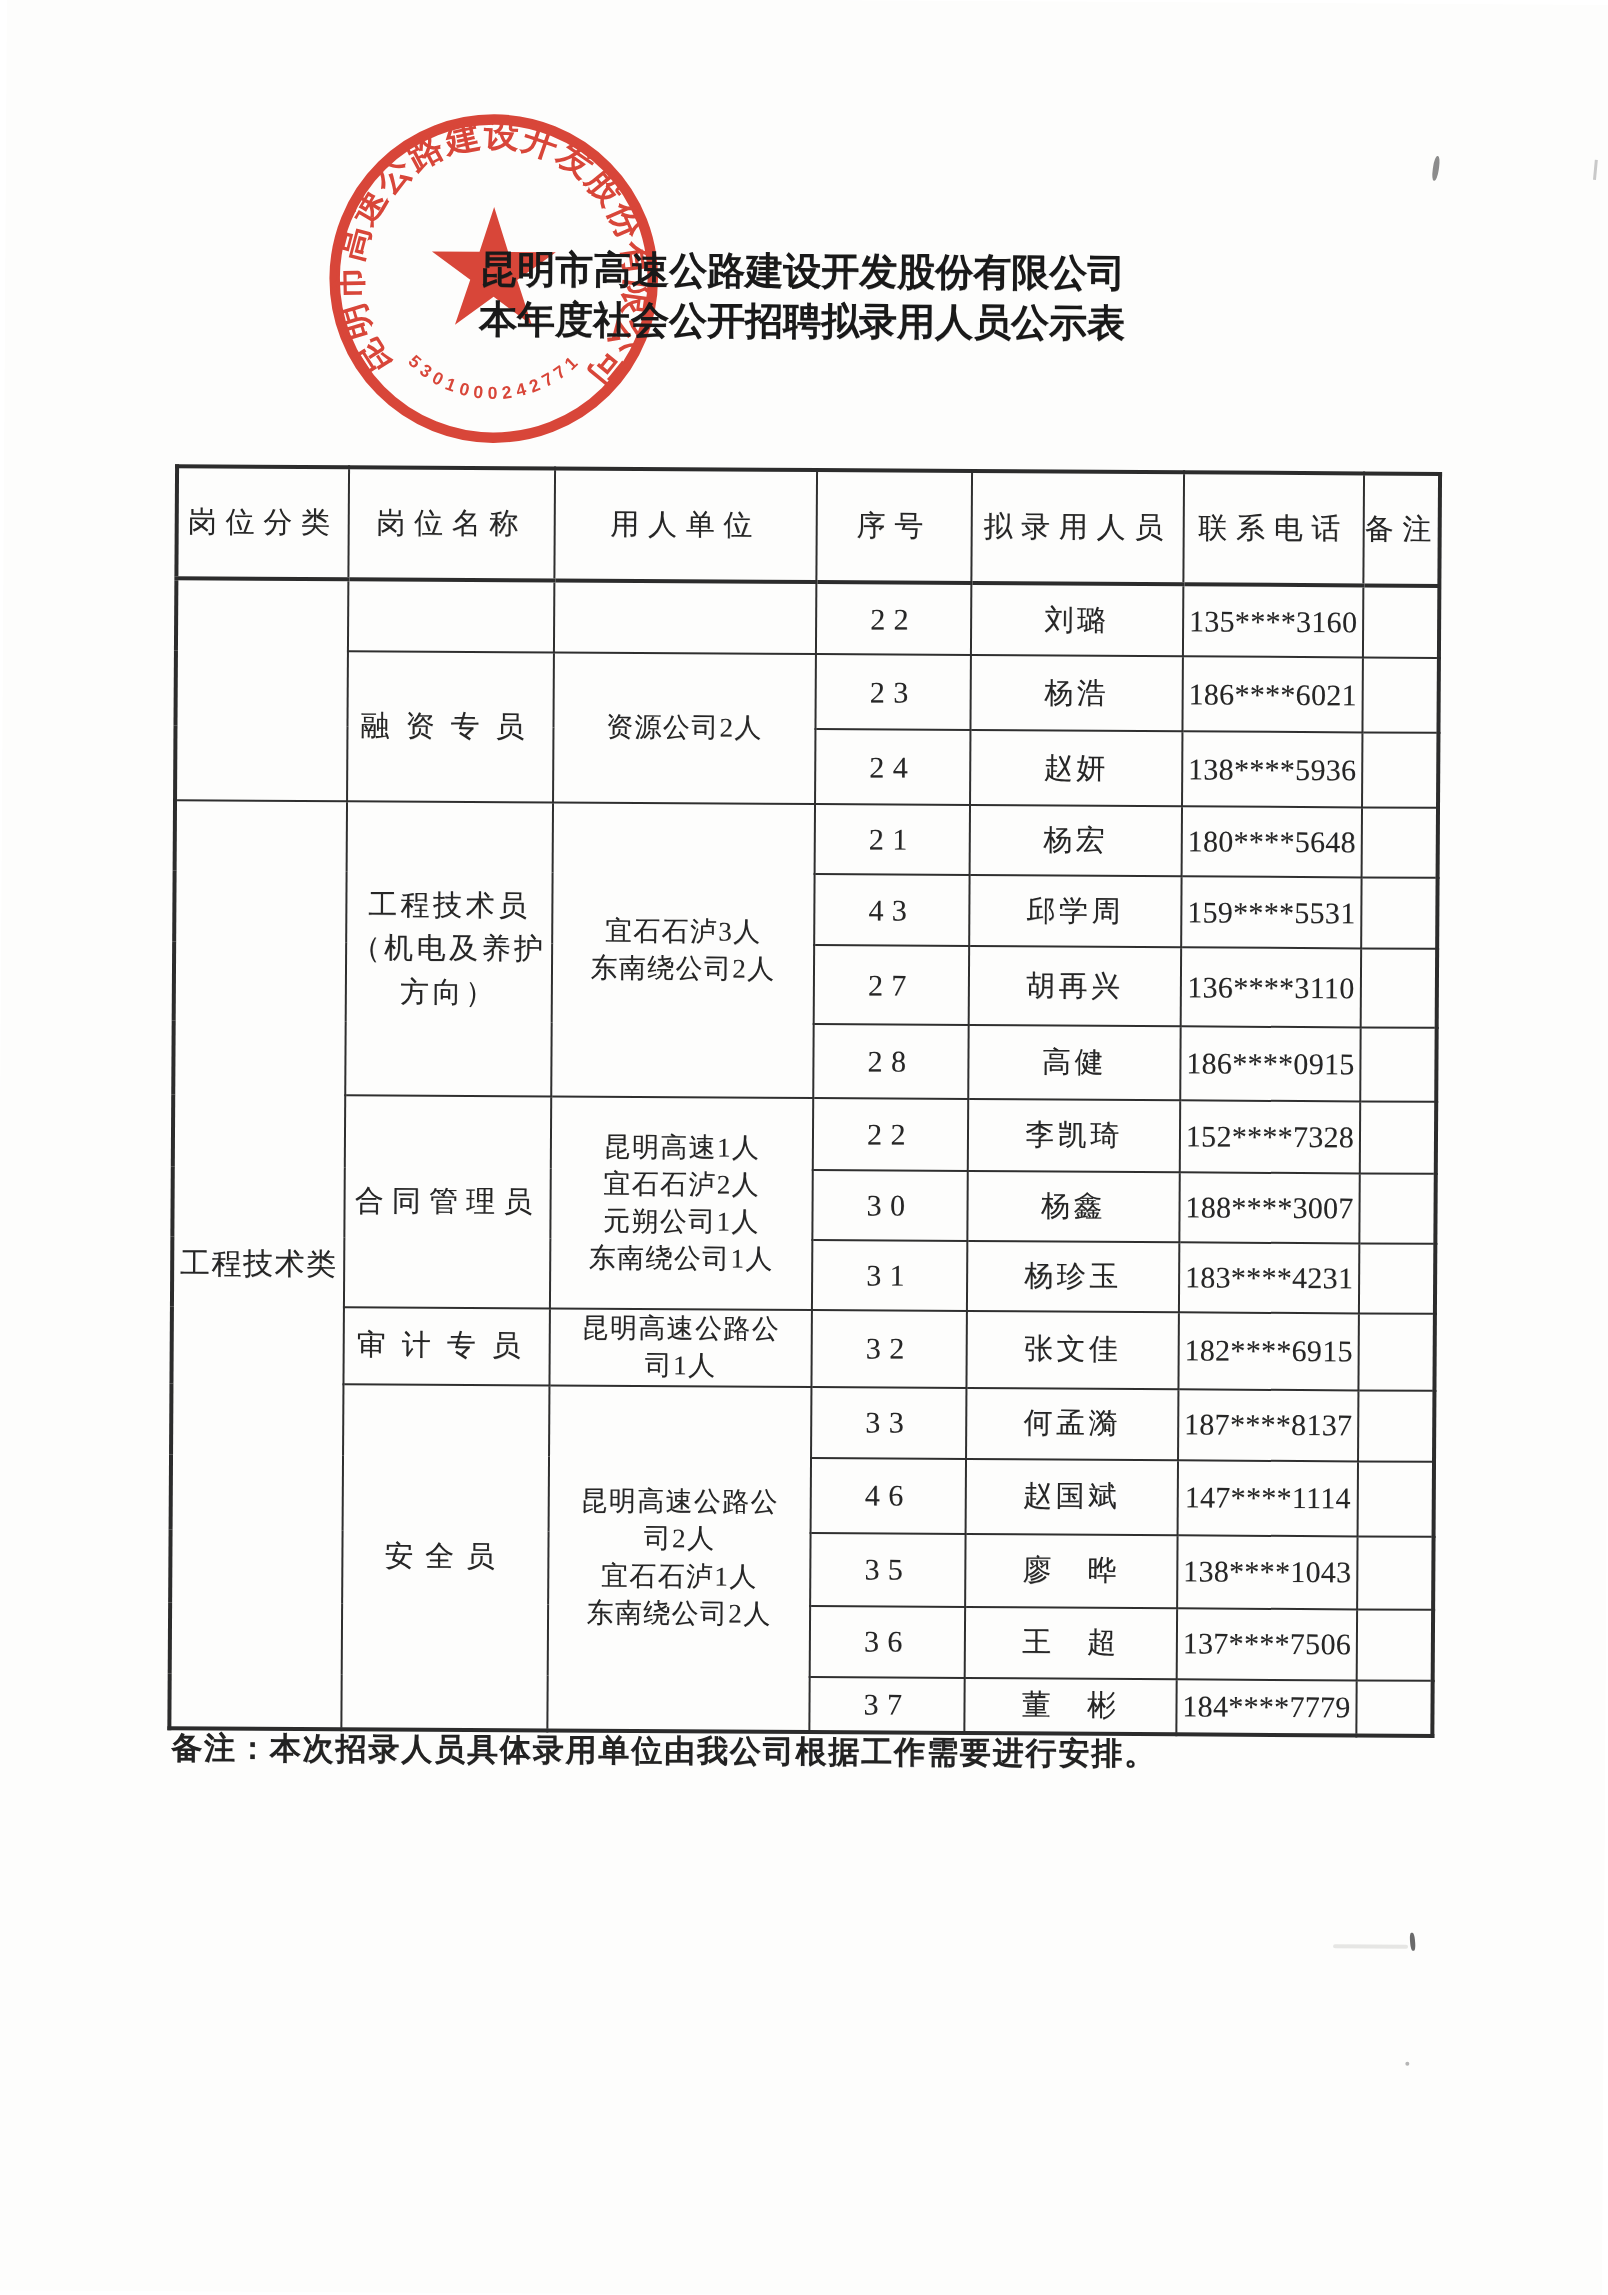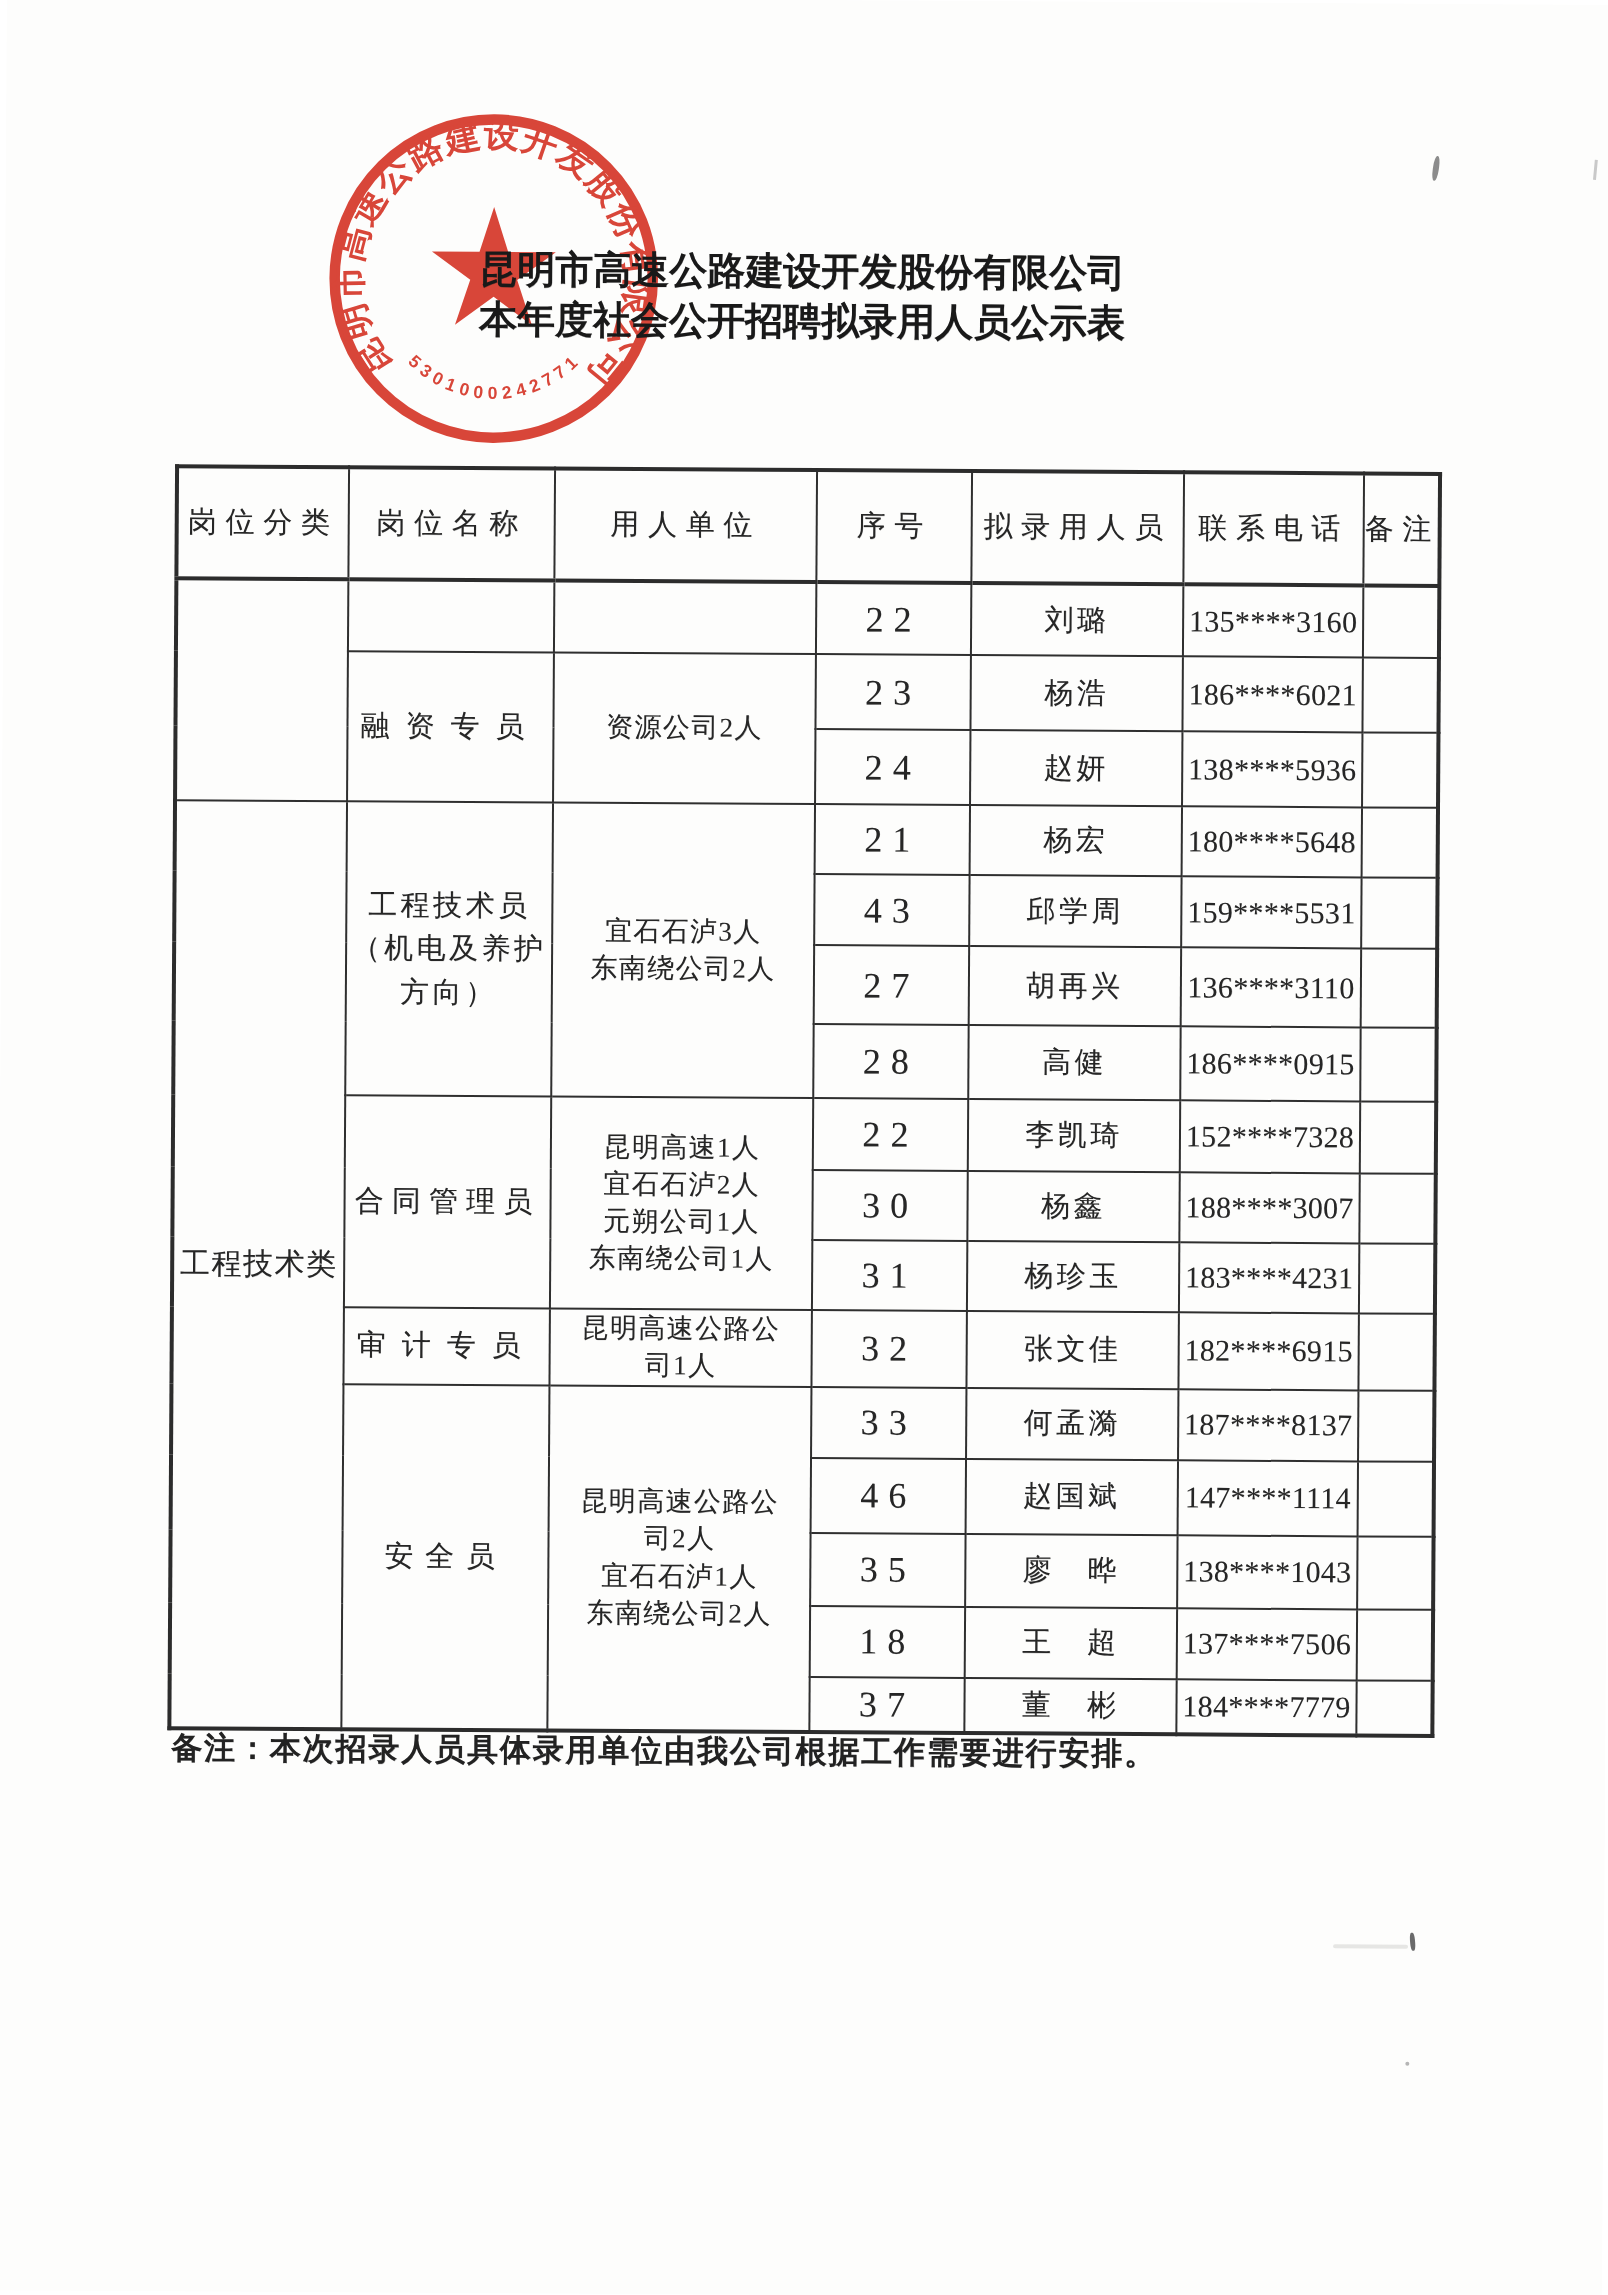--- a/index.html
+++ b/index.html
@@ -32,21 +32,21 @@
         text-shadow:0.3px 0.3px 0.3px rgba(50,50,50,.3);}
   tr.hdr th{font-weight:400;letter-spacing:.3em;border-bottom:4.7px solid #2c2c2c;}
   th.h-remark{letter-spacing:.15em;border-radius:17px;}
   td.cat{font-size:30px;letter-spacing:.05em;}
   td.pos{font-size:29px;}
   .sp5{letter-spacing:.55em;}
   .sp4{letter-spacing:.4em;}
   .sp3{letter-spacing:.28em;}
   .sptight{letter-spacing:.12em;}
   td.unit{font-size:27px;line-height:1.38;letter-spacing:.05em;}
-  td.seq{font-size:36px;letter-spacing:.28em;margin-top:32px;}
+  td.seq{font-size:30px;letter-spacing:.28em;margin-top:32px;}
   td.name{letter-spacing:.12em;}
   td.phone{font-size:30px;letter-spacing:.01em;}
   td.multiline{white-space:pre-line;}
   td.pos.multiline{font-size:29px;line-height:1.5;}
 
   
   .footnote{position:absolute;left:175px;top:1731px;z-index:2;
             font-size:31px;font-weight:600;letter-spacing:.06em;color:#222;
             text-shadow:0.3px 0.3px 0.4px rgba(40,40,40,.35);white-space:nowrap;}
 
@@ -214,21 +214,21 @@
       <td class="phone">147****1114</td>
       <td class="remark"></td>
     </tr>
     <tr style="height:73px">
       <td class="seq">35</td>
       <td class="name">廖　晔</td>
       <td class="phone">138****1043</td>
       <td class="remark"></td>
     </tr>
     <tr style="height:71px">
-      <td class="seq">18</td>
+      <td class="seq">36</td>
       <td class="name">王　超</td>
       <td class="phone">137****7506</td>
       <td class="remark"></td>
     </tr>
     <tr style="height:55px">
       <td class="seq">37</td>
       <td class="name">董　彬</td>
       <td class="phone">184****7779</td>
       <td class="remark"></td>
     </tr>

